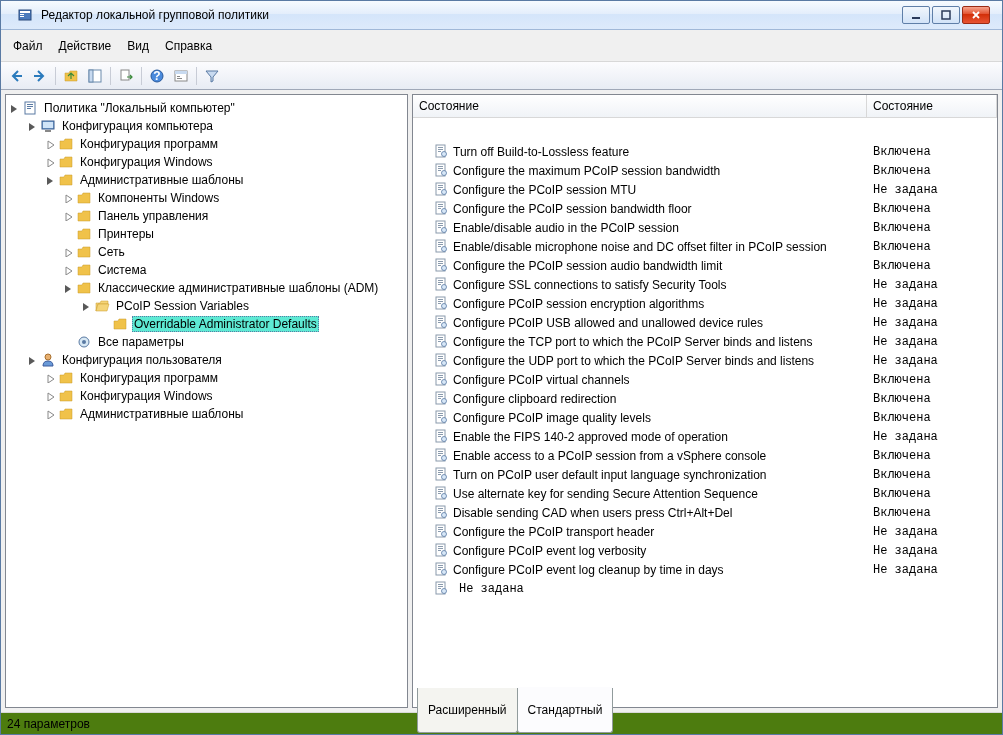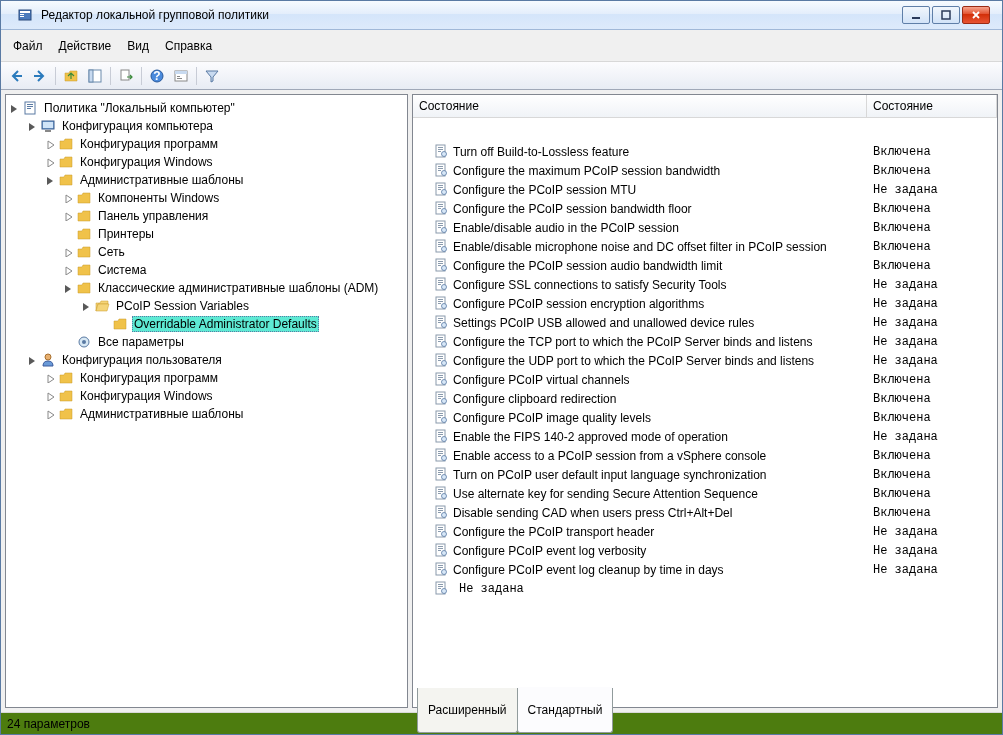--- a/index.html
+++ b/index.html
@@ -550,21 +550,21 @@
         <div class="list-row">
           <span class="item-icon">
             <svg viewBox="0 0 16 16">
               <rect x="3" y="2" width="9" height="12" fill="#fff" stroke="#8a9aac"></rect>
               <rect x="5" y="4" width="5" height="1" fill="#8a9aac"></rect>
               <rect x="5" y="6" width="5" height="1" fill="#8a9aac"></rect>
               <rect x="5" y="8" width="3" height="1" fill="#8a9aac"></rect>
               <circle cx="11" cy="11" r="2.5" fill="#d8e8f8" stroke="#5a7aa3" stroke-width="0.8"></circle>
             </svg>
           </span>
-          <span class="item-name">Settings PCoIP USB allowed and unallowed device rules</span>
+          <span class="item-name">Configure PCoIP USB allowed and unallowed device rules</span>
           <span class="item-state">Не задана</span>
         </div>
         <div class="list-row">
           <span class="item-icon">
             <svg viewBox="0 0 16 16">
               <rect x="3" y="2" width="9" height="12" fill="#fff" stroke="#8a9aac"></rect>
               <rect x="5" y="4" width="5" height="1" fill="#8a9aac"></rect>
               <rect x="5" y="6" width="5" height="1" fill="#8a9aac"></rect>
               <rect x="5" y="8" width="3" height="1" fill="#8a9aac"></rect>
               <circle cx="11" cy="11" r="2.5" fill="#d8e8f8" stroke="#5a7aa3" stroke-width="0.8"></circle>

